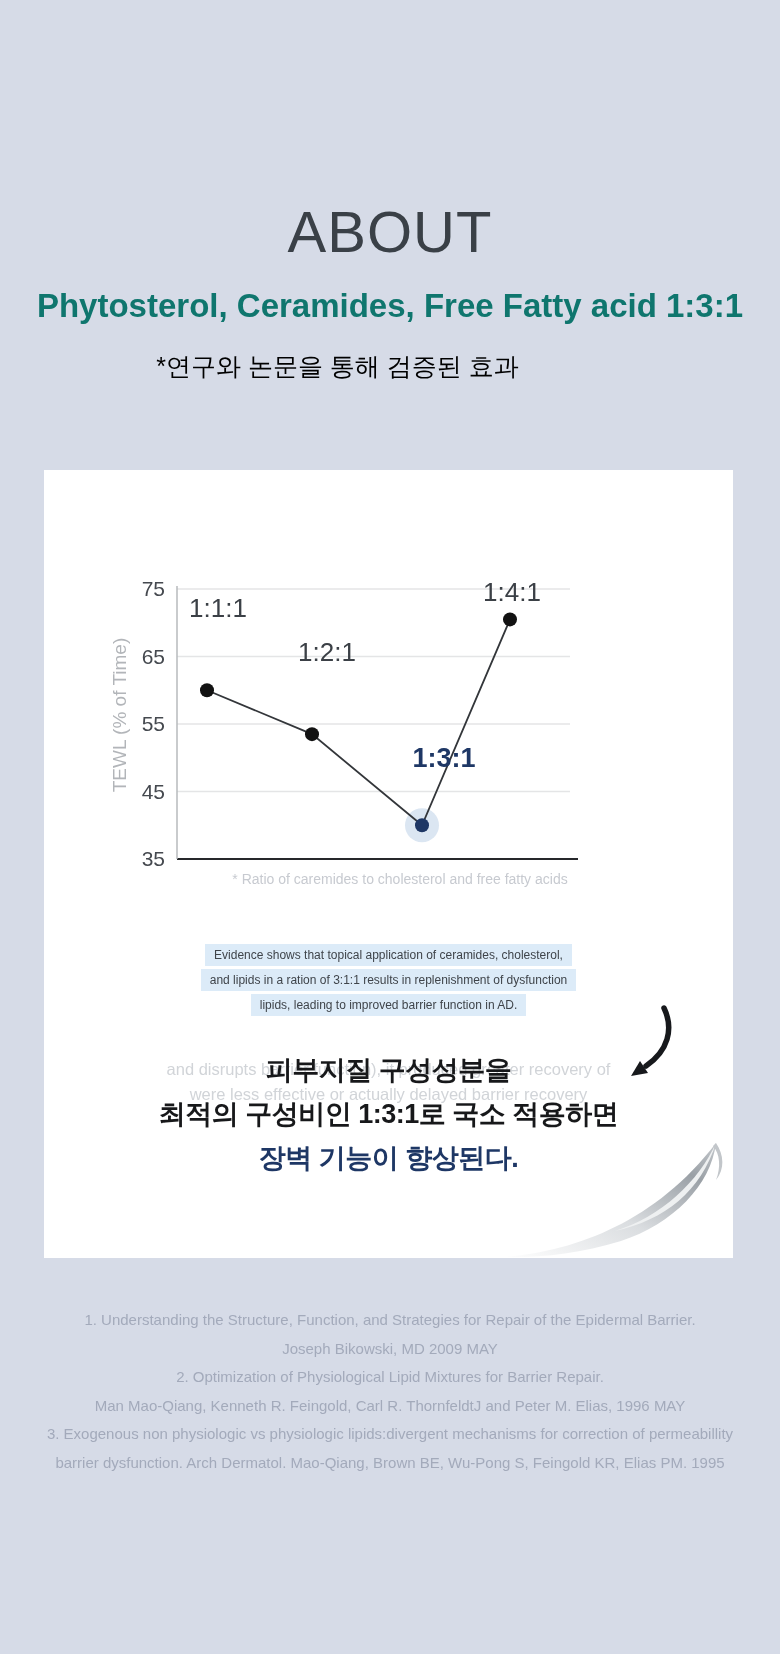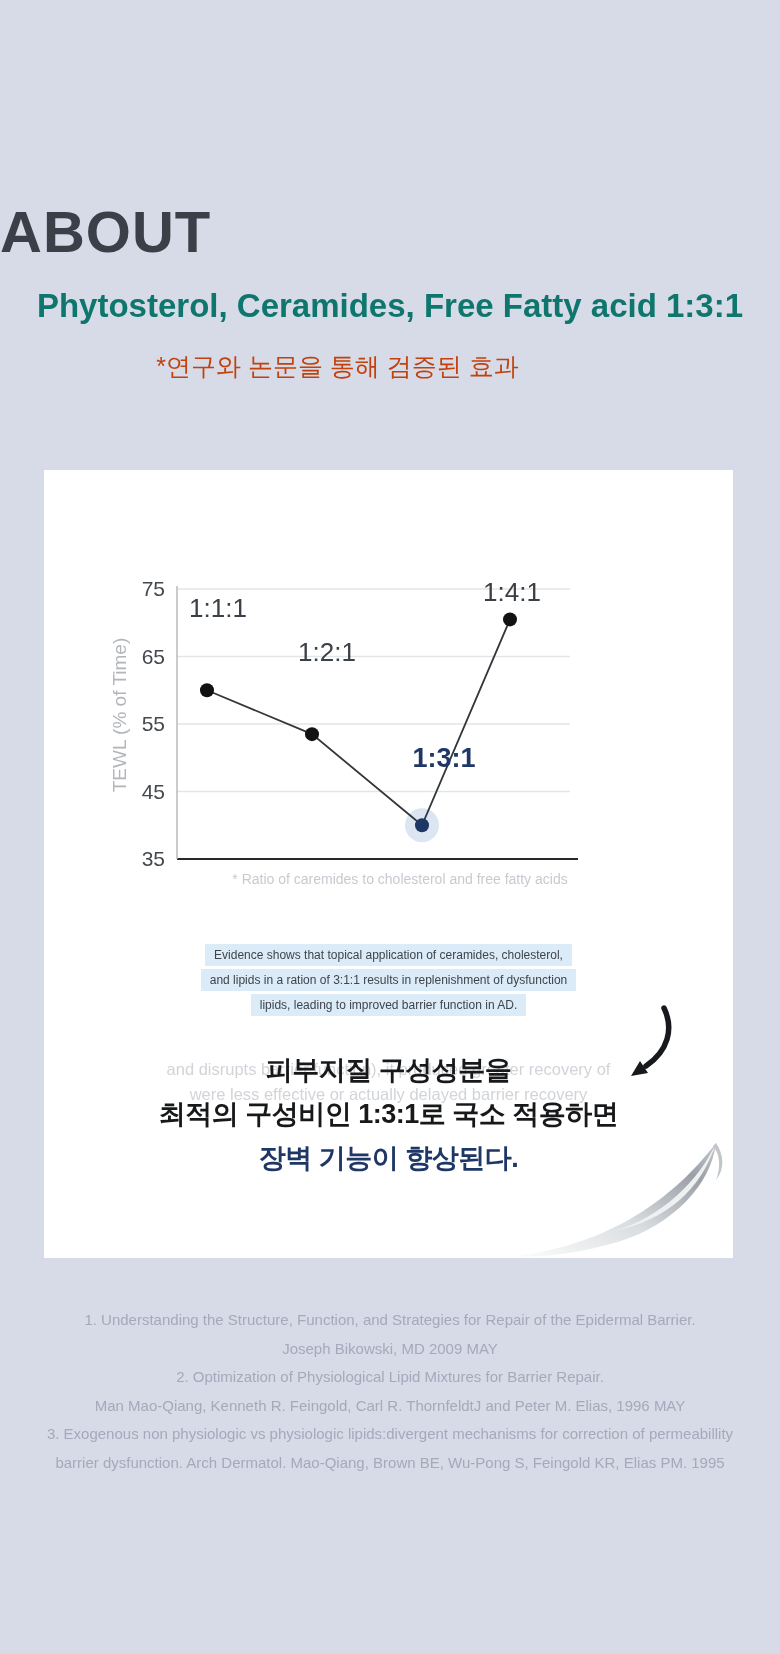--- a/index.html
+++ b/index.html
@@ -1,23 +1,23 @@
 <!DOCTYPE html>
 <html><head>
 <meta charset="utf-8">
 <style>
   html,body{margin:0;padding:0;background:#d6dbe7;}
   .canvas{position:relative;width:780px;height:1654px;background:#d6dbe7;overflow:hidden;
           font-family:"Liberation Sans",sans-serif;}
-  .page-title{position:absolute;top:198px;left:0;width:780px;
-          font-size:58px;font-weight:700;letter-spacing:1px;color:#3a4047;}
+  .page-title{position:absolute;top:198px;left:0;width:780px;text-align:center;
+          font-size:58px;font-weight:400;letter-spacing:1px;color:#3a4047;}
   .page-subtitle{position:absolute;top:287px;left:0;width:780px;text-align:center;
           font-size:33px;font-weight:600;color:#0f766e;}
   .page-subnote{position:absolute;top:350px;left:0;width:675px;text-align:center;
-          font-size:25px;font-weight:500;color:#c2410c;}
+          font-size:25px;font-weight:500;color:#000000;}
   .card{position:absolute;left:44px;top:470px;width:689px;height:788px;background:#ffffff;}
   .chart{position:absolute;left:60px;top:70px;}
   .evidence{position:absolute;left:0;right:0;top:474px;text-align:center;}
   .ev-row{margin-bottom:3px;}
   .ev-line{display:inline-block;background:#dcebf8;padding:4px 9px;
           font-size:12px;color:#3f444a;}
   .faded{position:absolute;left:0;right:0;top:587px;text-align:center;
           font-size:16.5px;line-height:25px;color:#d1d4d8;}
   .korean{position:absolute;left:0;right:0;top:578px;text-align:center;
           font-size:27px;font-weight:700;line-height:44px;color:#17181a;letter-spacing:-0.5px;}

